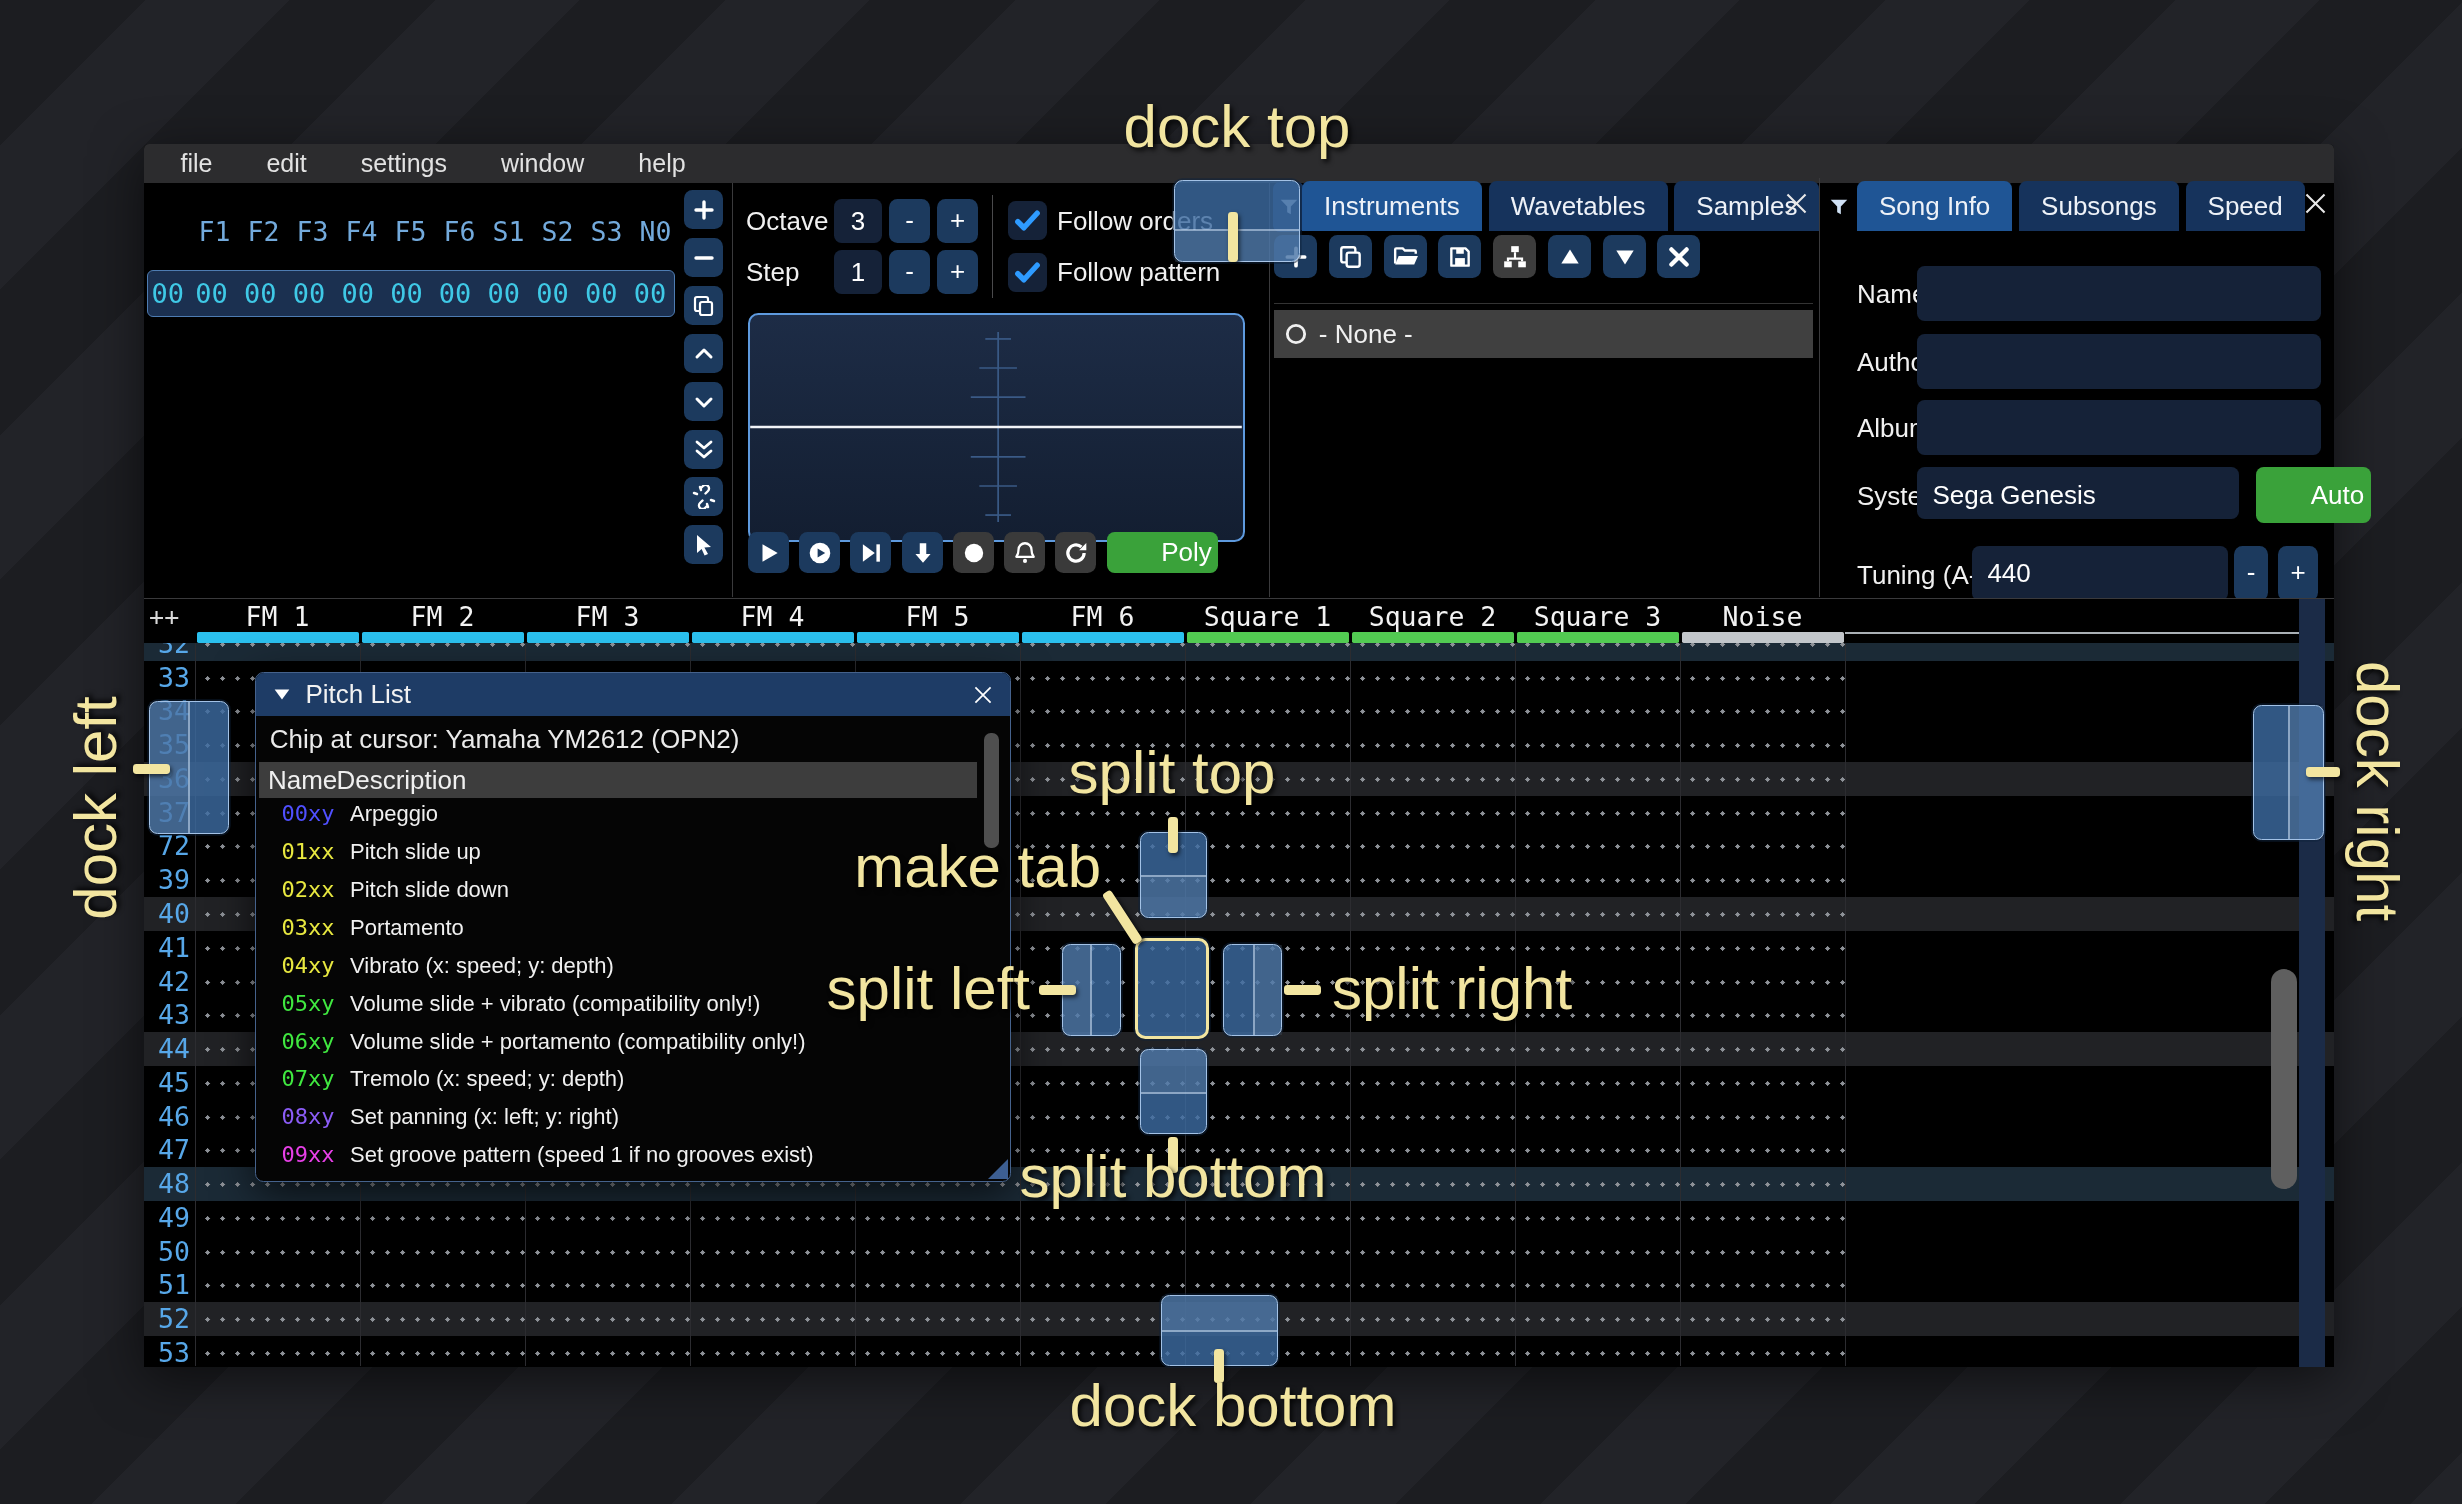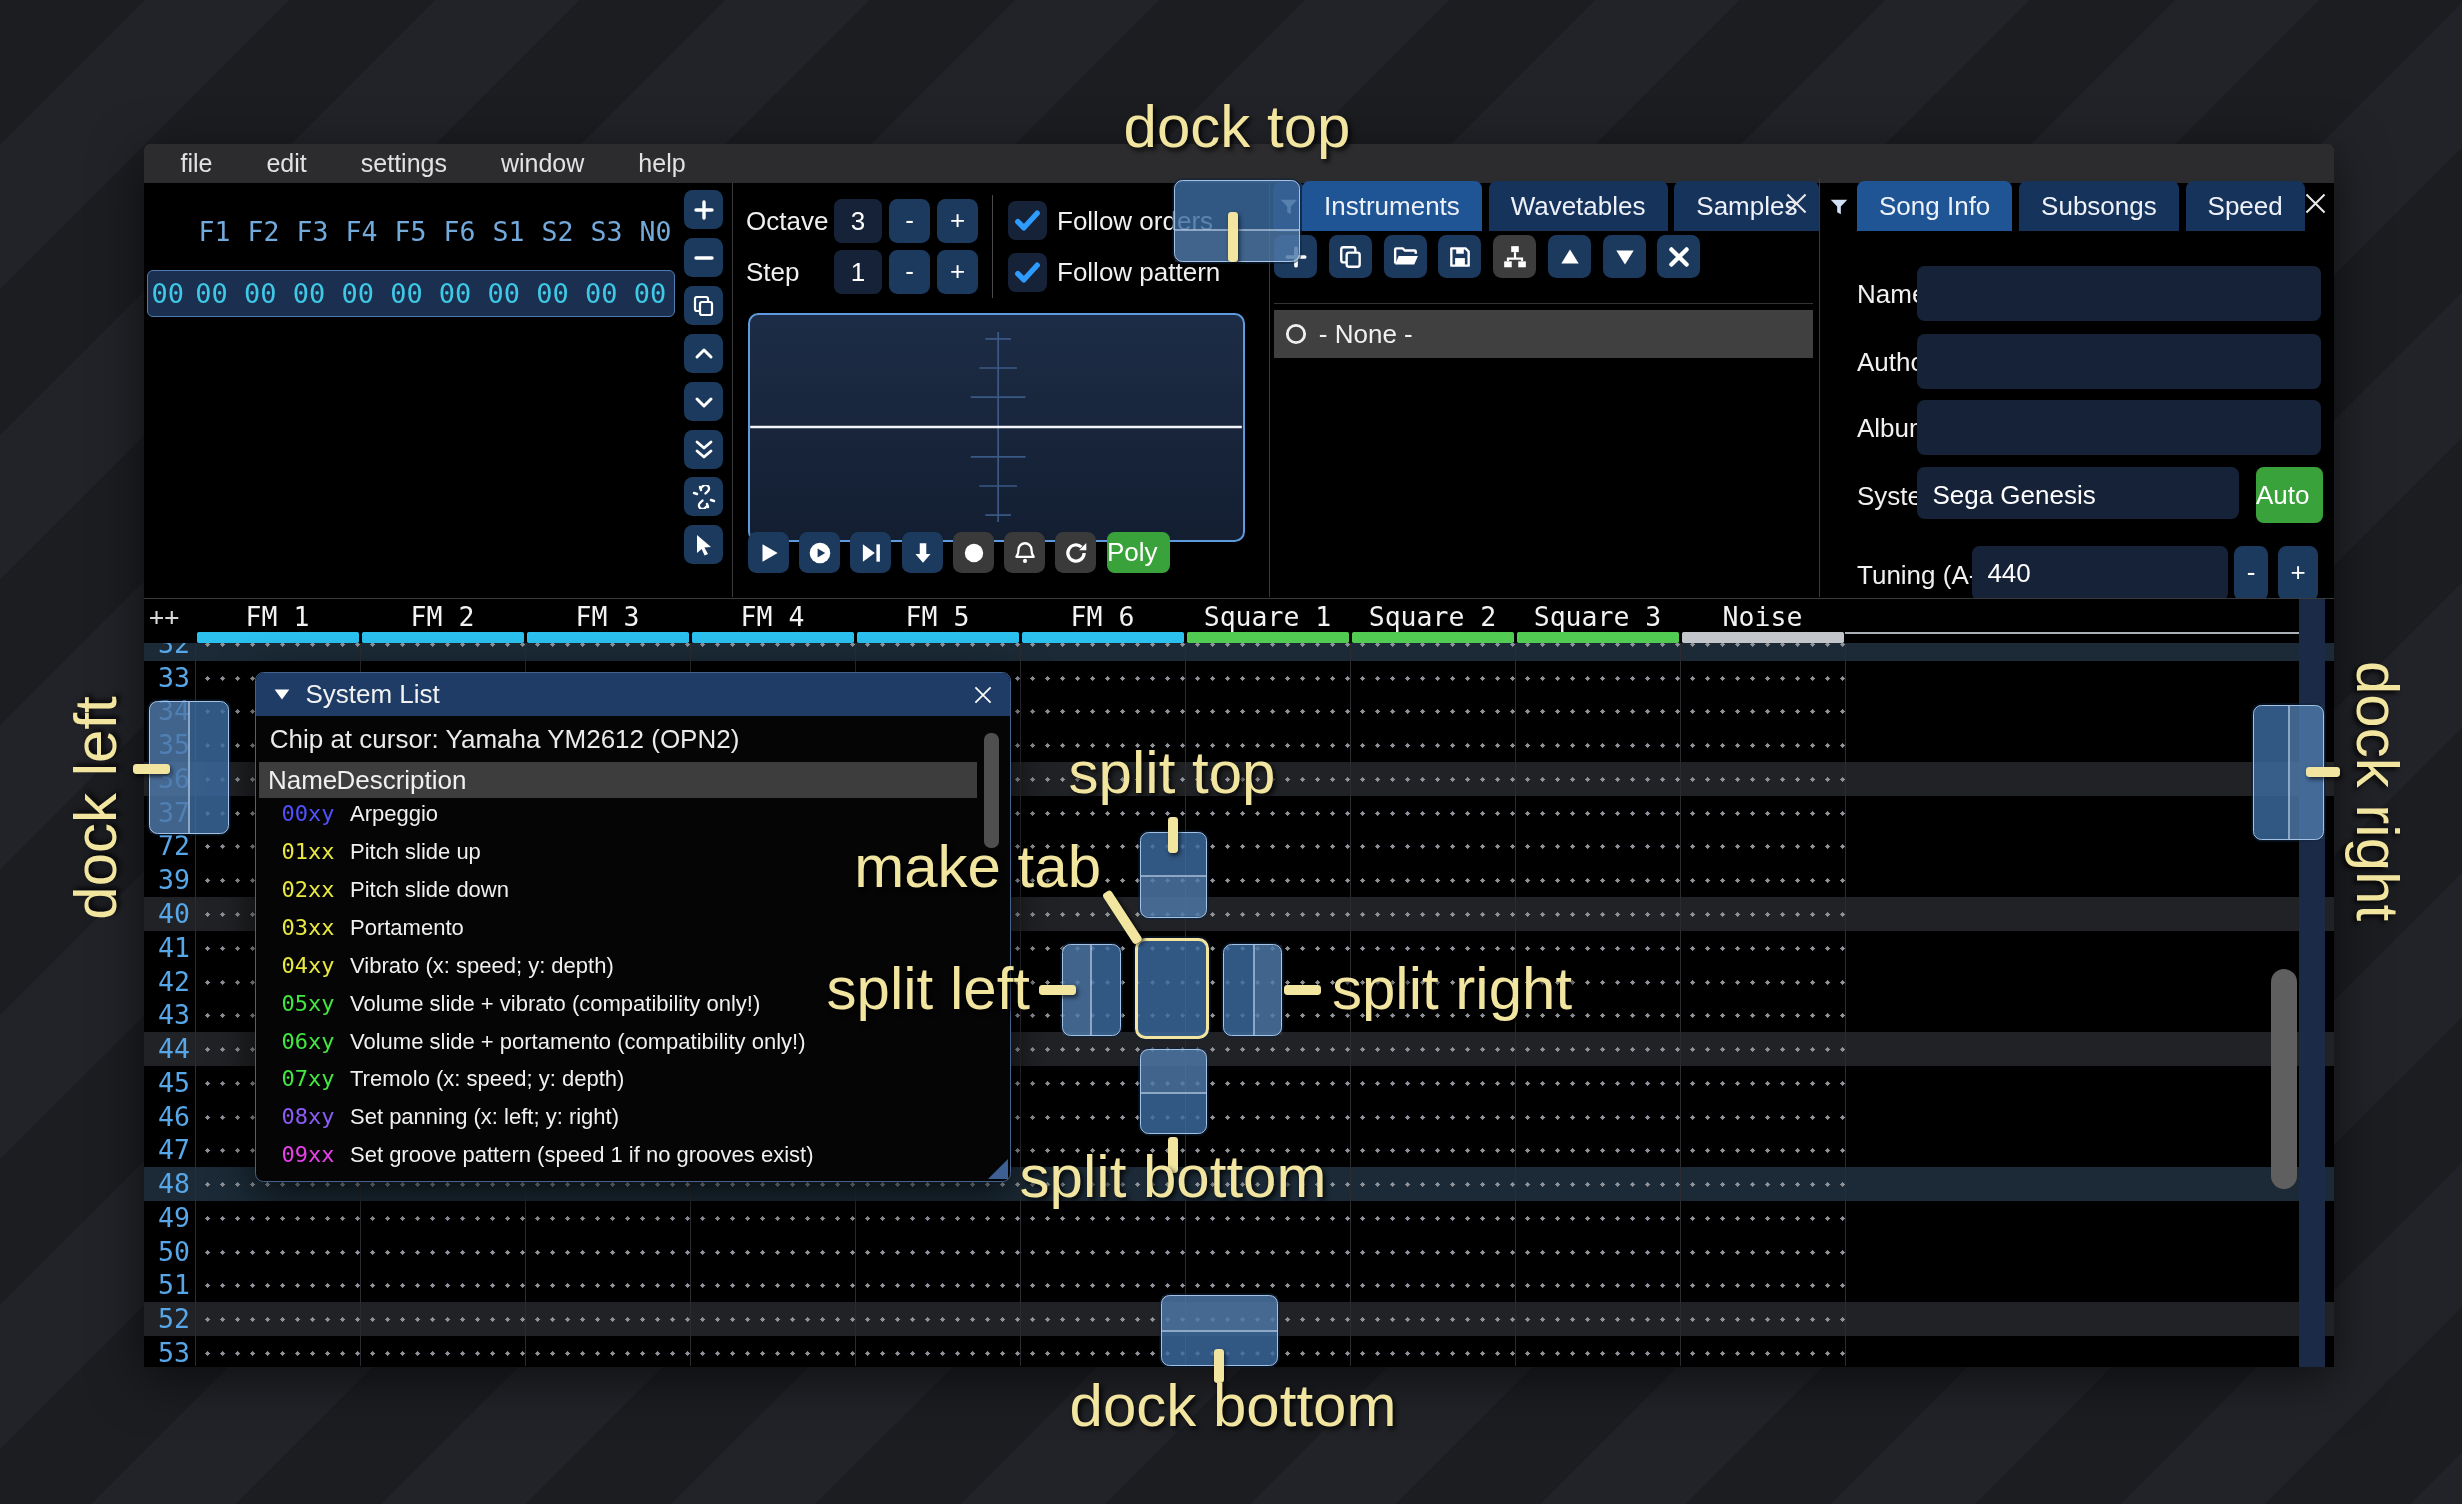--- a/index.html
+++ b/index.html
@@ -36,21 +36,21 @@
            text-align:center;line-height:44px;font-size:26px;color:#fff;}
   .pm-btn{position:absolute;width:41px;height:44px;background:#1c3a5e;border-radius:8.5px;
           text-align:center;line-height:43px;font-size:26px;color:#fff;}
   .chk{position:absolute;width:39px;height:39px;background:#152238;border-radius:7.7px;
        display:flex;align-items:center;justify-content:center;}
   #osc{position:absolute;left:604px;top:169px;width:497px;height:229px;border:2.6px solid #5e9ade;border-radius:10.3px;
        background:linear-gradient(#1d2c46,#131e31);box-sizing:border-box;}
   .tr-btn{position:absolute;width:41px;height:41px;background:#1c3a5e;border-radius:8.5px;
           display:flex;align-items:center;justify-content:center;color:#fff;}
   .tr-btn.gray{background:#3a3a3a;}
-  .green-btn{background:#3aa23a;color:#fff;border-radius:7.7px;font-size:26px;}
+  .green-btn{background:#3aa23a;color:#fff;border-radius:7.7px;text-align:center;font-size:26px;padding-left:48px;}
   
   .tabbar{position:absolute;top:36px;display:flex;gap:6.8px;height:51px;align-items:flex-end;}
   .tab{height:50px;line-height:50px;padding:0 22px;border-radius:7.7px 7.7px 0 0;background:#16335c;
        font-size:26px;color:#eef2f8;}
   .tab.active{background:#1f5595;}
   .funnel-btn{position:absolute;width:31px;height:50px;display:flex;align-items:center;justify-content:center;border-radius:6.8px;}
   
   .list-row-sel{position:absolute;background:#404040;display:flex;align-items:center;font-size:26px;color:#f0f0f0;}
   .inp{position:absolute;background:#152238;border-radius:7.7px;font-size:26px;color:#fff;
        line-height:55px;padding-left:15.4px;box-sizing:border-box;}
@@ -490,21 +490,21 @@
       <div class="vu" style="left: 1538px; width: 162px; background: rgb(194, 198, 202);"></div>
     </div>
   <div class="abs" style="left:2155px;top:455px;width:26px;height:768px;background:#1b2b47;z-index:4;"></div>
   <div class="abs" style="left:2127px;top:825px;width:26px;height:220px;background:#5f5f5f;border-radius:13px;z-index:4;"></div>
 
   <div id="fx-win">
     <div id="fx-title">
       <svg class="ic" style="margin-left:15.4px;" width="22" height="22" viewBox="0 0 24 24">
           <path d="M4 6l8 11 8-11z" fill="#fff"></path>
         </svg>
-      <span style="margin-left:12px;">System List</span>
+      <span style="margin-left:12px;">Pitch List</span>
       <svg class="ic" style="position:absolute;right:13.7px;top:9.4px;" width="26" height="26" viewBox="0 0 24 24">
           <path d="M5 5l14 14M19 5 5 19" stroke="#fff" stroke-width="1.6"></path>
         </svg>
     </div>
     <div id="fx-chip">Chip at cursor: Yamaha YM2612 (OPN2)</div>
     <div id="fx-head">
       <span style="position:absolute;left:8.5px;top:3.4px;">Name</span>
       <span style="position:absolute;left:77px;top:3.4px;">Description</span>
     </div>
     <div id="fx-rows">

